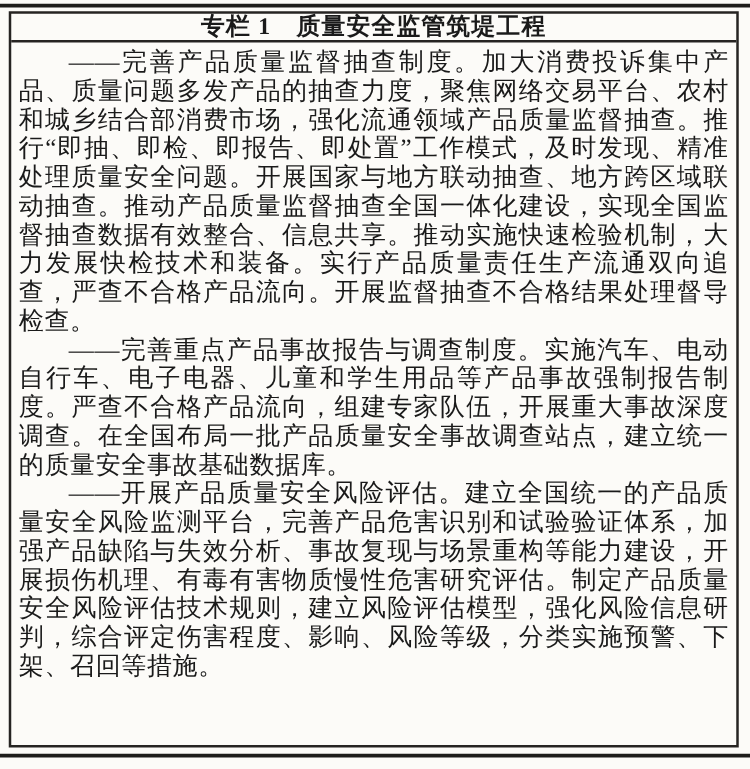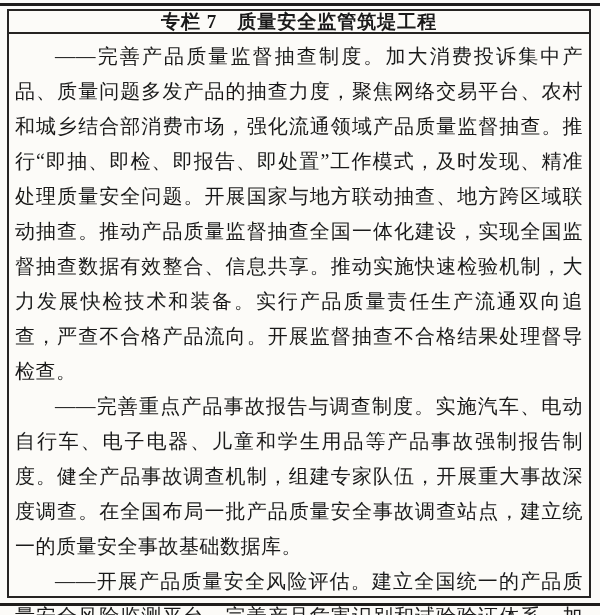--- a/index.html
+++ b/index.html
@@ -51,42 +51,42 @@
     white-space: nowrap;
     line-height: 1;
   }
   .column-body {
     padding: 5px 6px 0 6px;
     box-sizing: border-box;
   }
   .column-body p {
     margin: 0;
     font-size: 20px;
-    line-height: 35px;
+    line-height: 23px;
     text-align: justify;
     text-indent: 2em;
     letter-spacing: 0.5px;
   }
 </style>
 </head>
 <body>
 
 <div class="page">
 
   <div class="h-rule top"></div>
 
   <div class="column-box">
 
     <div class="column-title-row">
-      <span class="column-title">专栏 7　质量安全监管筑堤工程</span>
+      <span class="column-title">专栏 1　质量安全监管筑堤工程</span>
     </div>
 
     <div class="column-body">
       <p>——完善产品质量监督抽查制度。加大消费投诉集中产品、质量问题多发产品的抽查力度，聚焦网络交易平台、农村和城乡结合部消费市场，强化流通领域产品质量监督抽查。推行“即抽、即检、即报告、即处置”工作模式，及时发现、精准处理质量安全问题。开展国家与地方联动抽查、地方跨区域联动抽查。推动产品质量监督抽查全国一体化建设，实现全国监督抽查数据有效整合、信息共享。推动实施快速检验机制，大力发展快检技术和装备。实行产品质量责任生产流通双向追查，严查不合格产品流向。开展监督抽查不合格结果处理督导检查。</p>
-      <p>——完善重点产品事故报告与调查制度。实施汽车、电动自行车、电子电器、儿童和学生用品等产品事故强制报告制度。健全产品事故调查机制，组建专家队伍，开展重大事故深度调查。在全国布局一批产品质量安全事故调查站点，建立统一的质量安全事故基础数据库。</p>
+      <p>——完善重点产品事故报告与调查制度。实施汽车、电动自行车、电子电器、儿童和学生用品等产品事故强制报告制度。严查不合格产品流向，组建专家队伍，开展重大事故深度调查。在全国布局一批产品质量安全事故调查站点，建立统一的质量安全事故基础数据库。</p>
       <p>——开展产品质量安全风险评估。建立全国统一的产品质量安全风险监测平台，完善产品危害识别和试验验证体系，加强产品缺陷与失效分析、事故复现与场景重构等能力建设，开展损伤机理、有毒有害物质慢性危害研究评估。制定产品质量安全风险评估技术规则，建立风险评估模型，强化风险信息研判，综合评定伤害程度、影响、风险等级，分类实施预警、下架、召回等措施。</p>
     </div>
 
   </div>
 
   <div class="h-rule bottom"></div>
 
 </div>
 
 </body></html>

